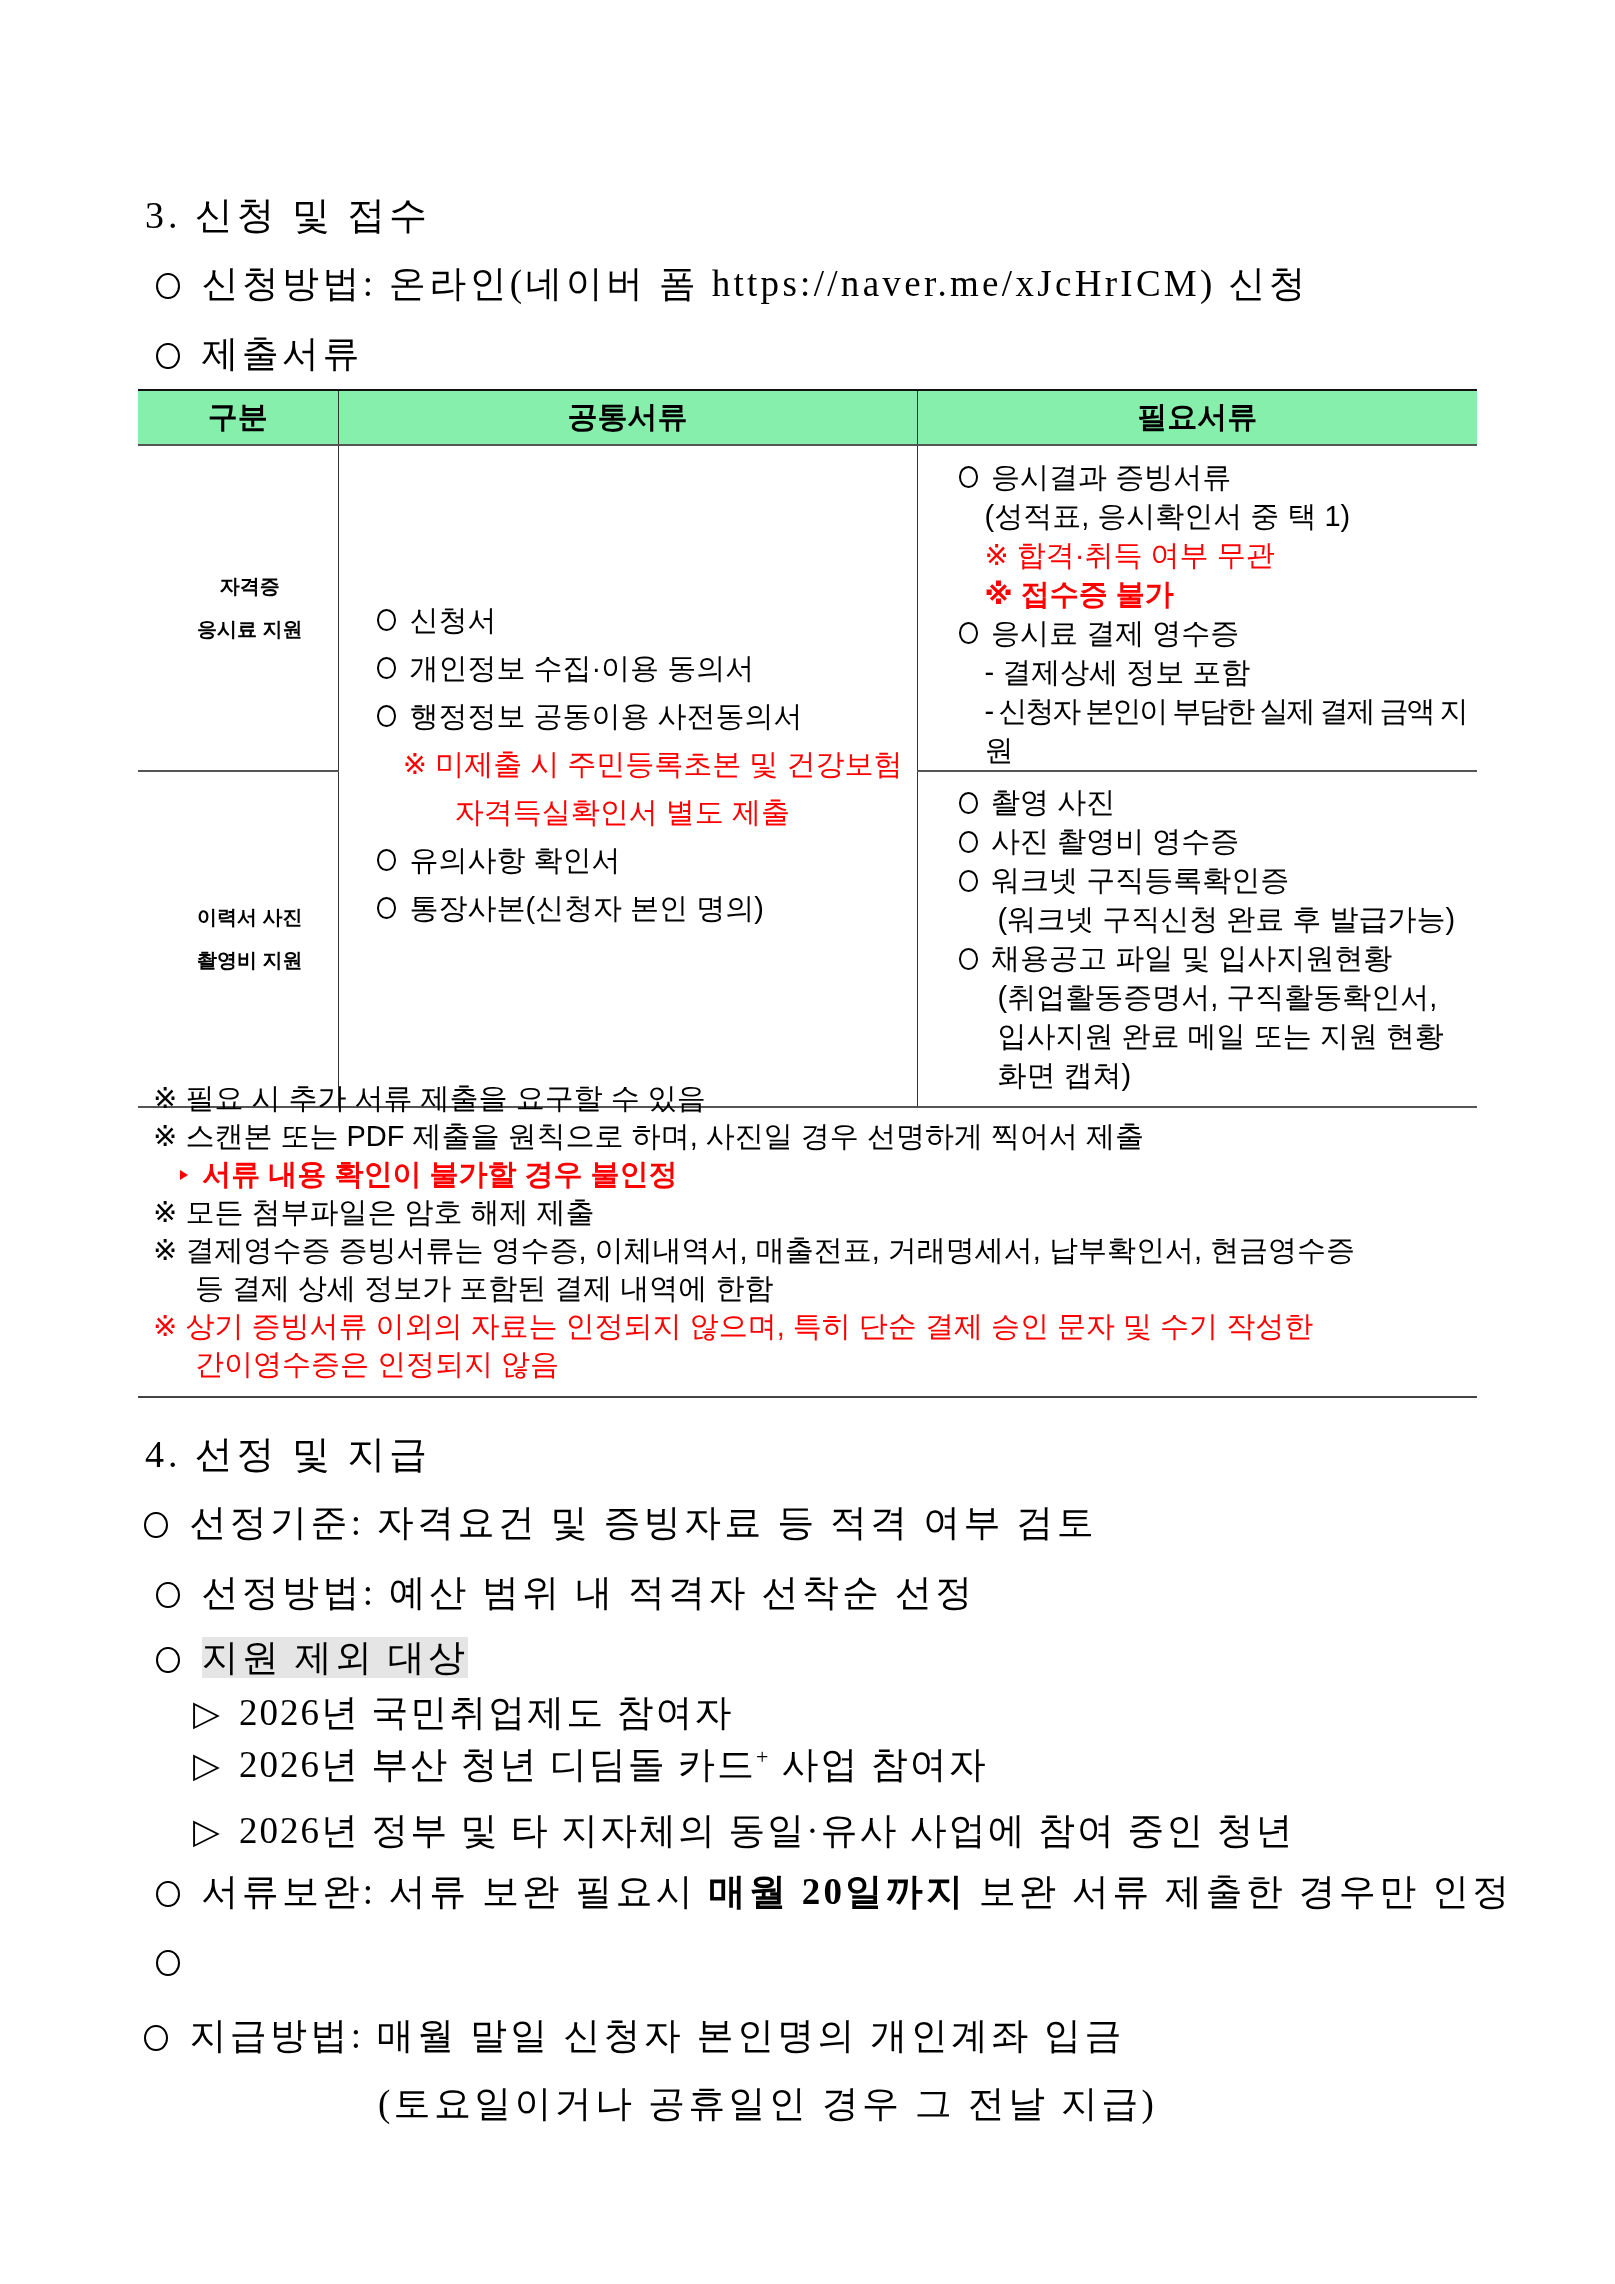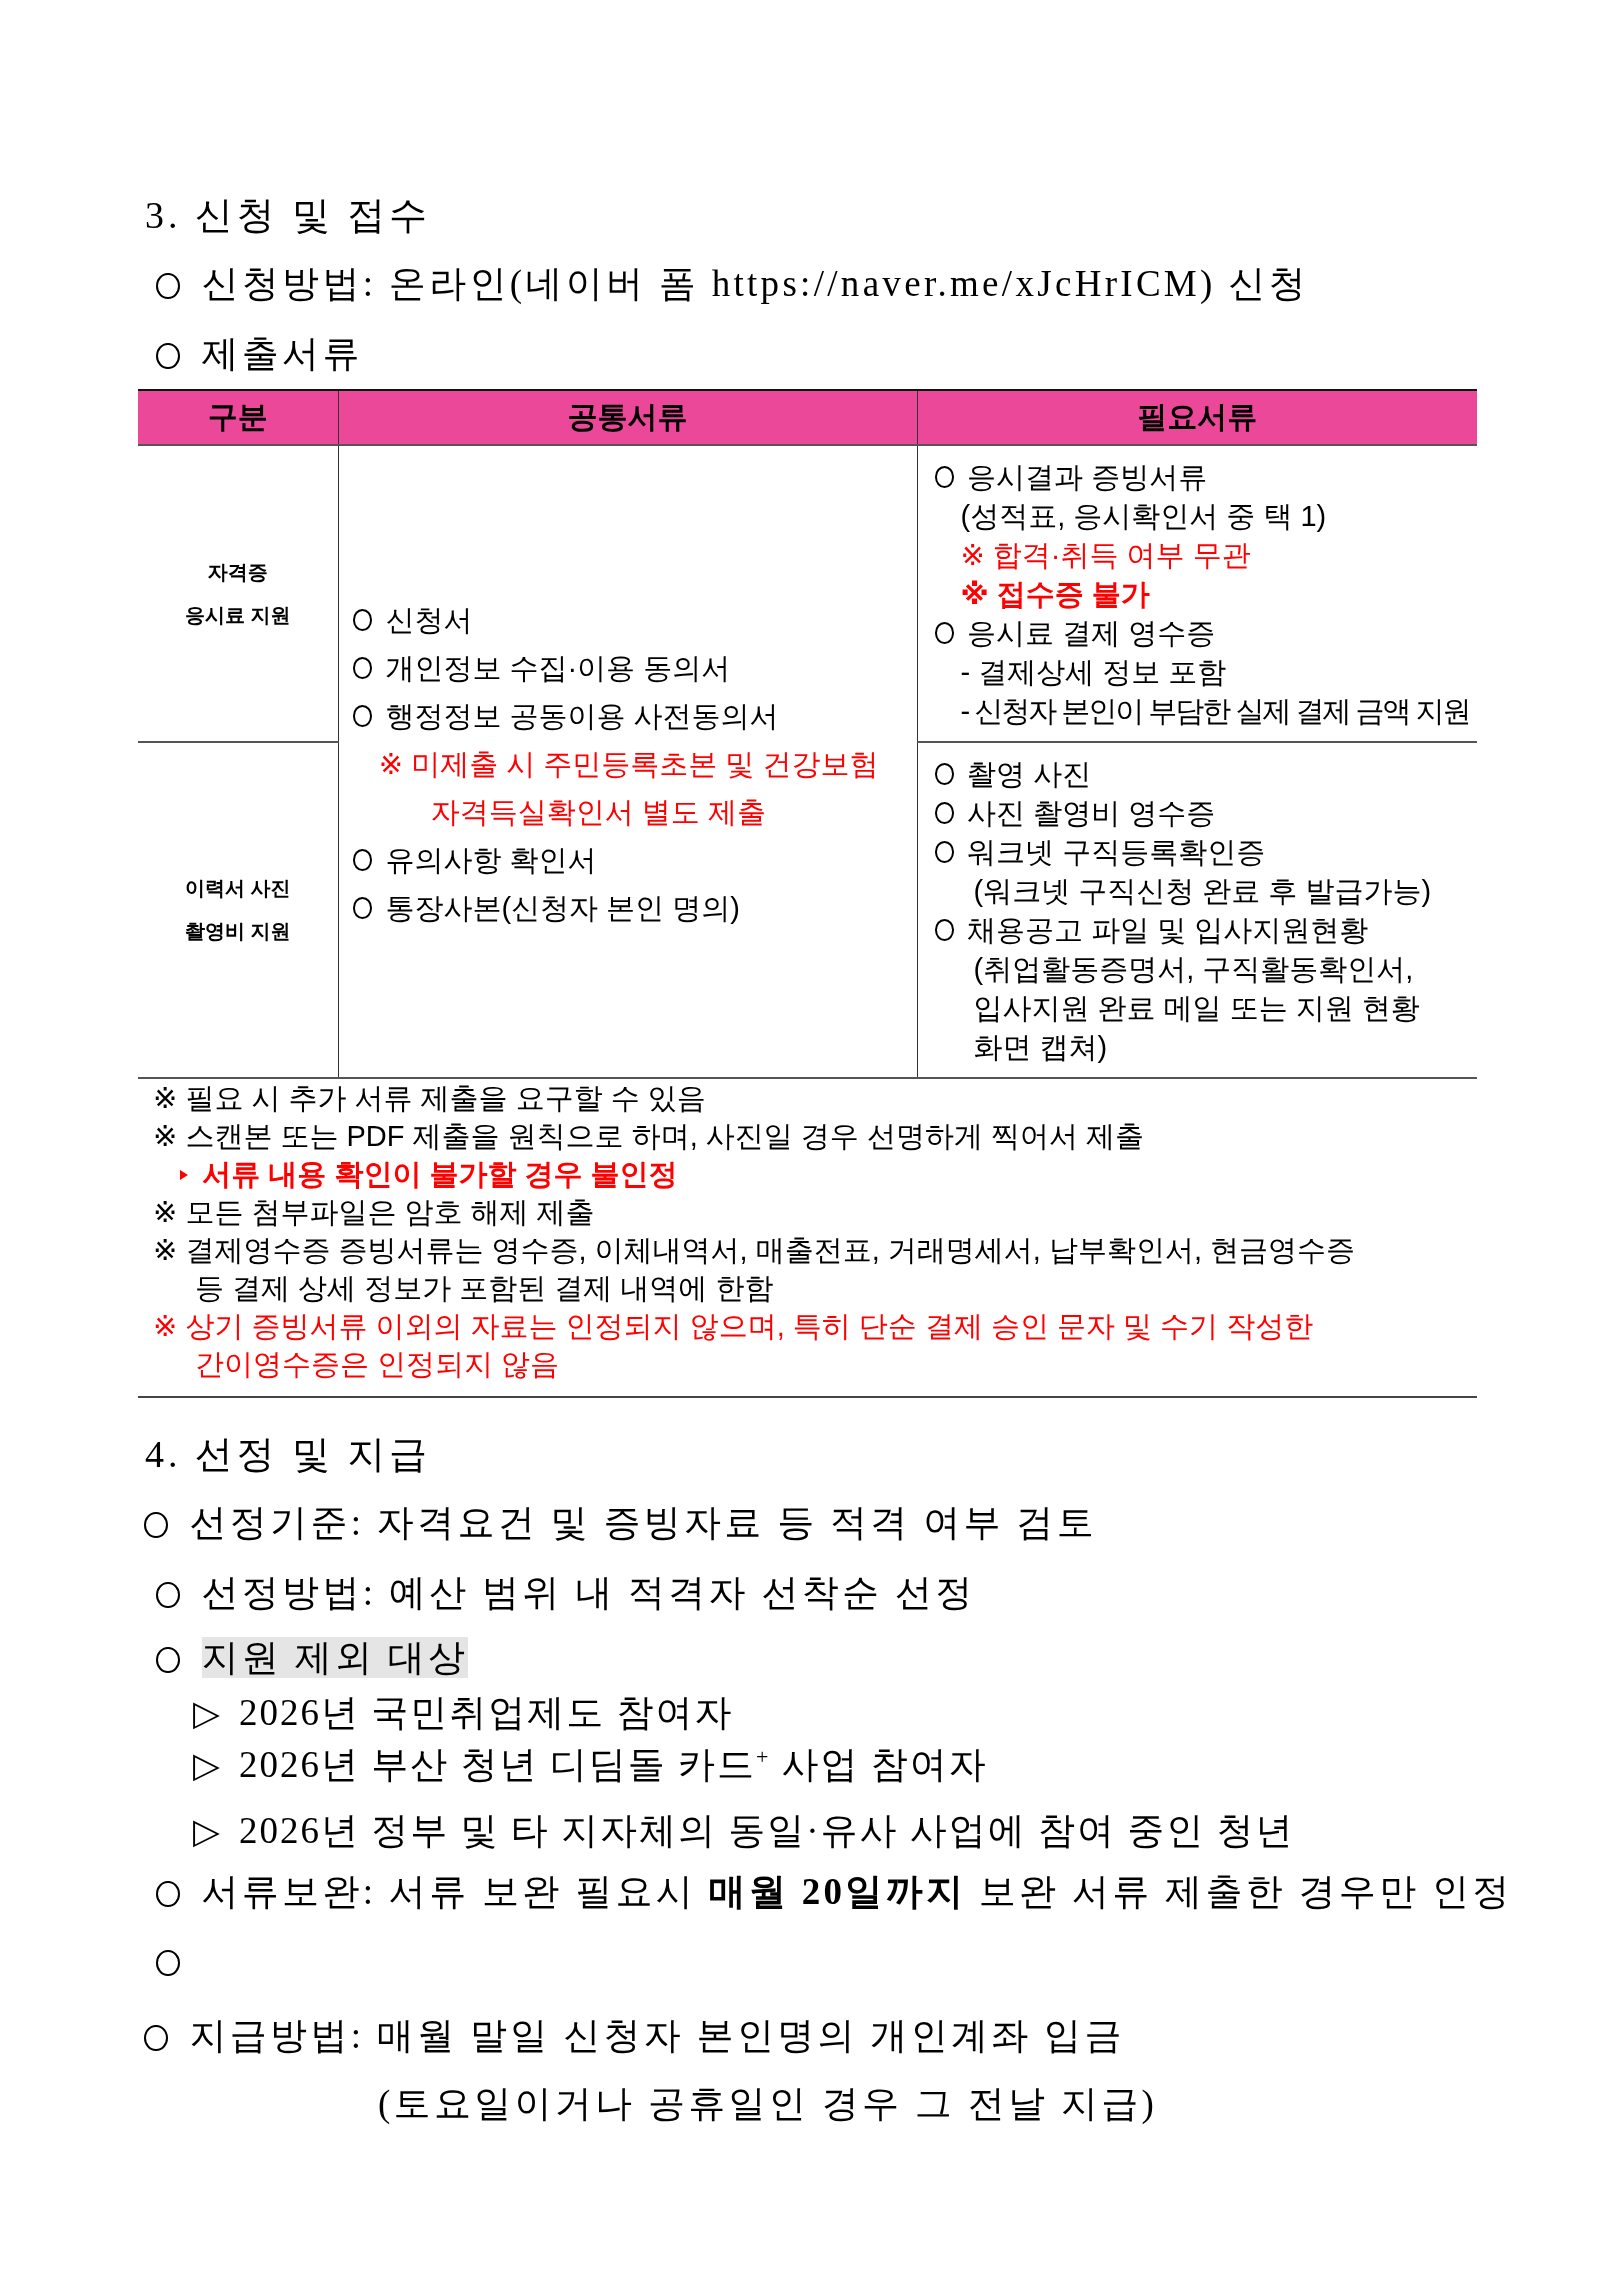--- a/index.html
+++ b/index.html
@@ -8,29 +8,29 @@
   .abs { position: absolute; white-space: nowrap; }
 
   .h1 { font-size: 38px; letter-spacing: 3.9px; margin-left: 28px; }
   .line-l { font-size: 37px; letter-spacing: 3.3px; }
   .bullet-o { display: inline-block; width: 23.5px; height: 26px; border: 2.6px solid #000; border-radius: 50%; box-sizing: border-box; vertical-align: -2.6px; margin-right: 22px; }
   .bullet-o.small { width: 19.6px; height: 22px; border-width: 2px; margin-right: 13px; vertical-align: -1.3px; }
   .tri { display: inline-block; margin-right: 17px; font-size: 35px; }
 
   
   .tbl { position: absolute; left: 138px; top: 389px; width: 1339px; border-collapse: collapse; font-family: "Liberation Sans", "DejaVu Sans", sans-serif; font-size: 29px; table-layout: fixed; }
-  .tbl th { background: #ec4899; height: 51px; font-weight: bold; font-size: 30px; border-top: 2.6px solid #111; border-bottom: 2.6px solid #555; border-left: 1.3px solid #333; border-right: 1.3px solid #333; }
+  .tbl th { background: #86efac; height: 51px; font-weight: bold; font-size: 30px; border-top: 2.6px solid #111; border-bottom: 2.6px solid #555; border-left: 1.3px solid #333; border-right: 1.3px solid #333; }
   .tbl th:first-child { border-left: none; }
   .tbl th:last-child { border-right: none; }
   .tbl td { border: 1.3px solid #333; vertical-align: top; padding: 0; }
   .tbl td.first { border-left: none; text-align: center; vertical-align: middle; font-weight: bold; font-size: 20px; line-height: 43px; }
   .tbl td.last { border-right: none; }
   .tbl tr.r1 td { height: 295px; }
   .tbl tr.r2 td { height: 334px; }
-  .tbl tr.r1 td, .tbl tr.r2 td { border-bottom: 2px solid #555; }
+  .tbl tr.r1 td, .tbl tr.r2 td { border-bottom: 2px solid #555; padding-left: 24px; }
   .cell-lines { padding: 11.7px 0 0 17px; line-height: 39px; }
   .common-lines { padding: 150px 0 0 14.3px; line-height: 48px; }
   .red { color: #ff0000; }
   .bold { font-weight: bold; }
   .ind1 { padding-left: 26px; }
   .ind2 { padding-left: 39px; }
   .ind3 { padding-left: 78px; }
   .ind-dash { padding-left: 26px; }
   .tight { letter-spacing: -2px; }
 

